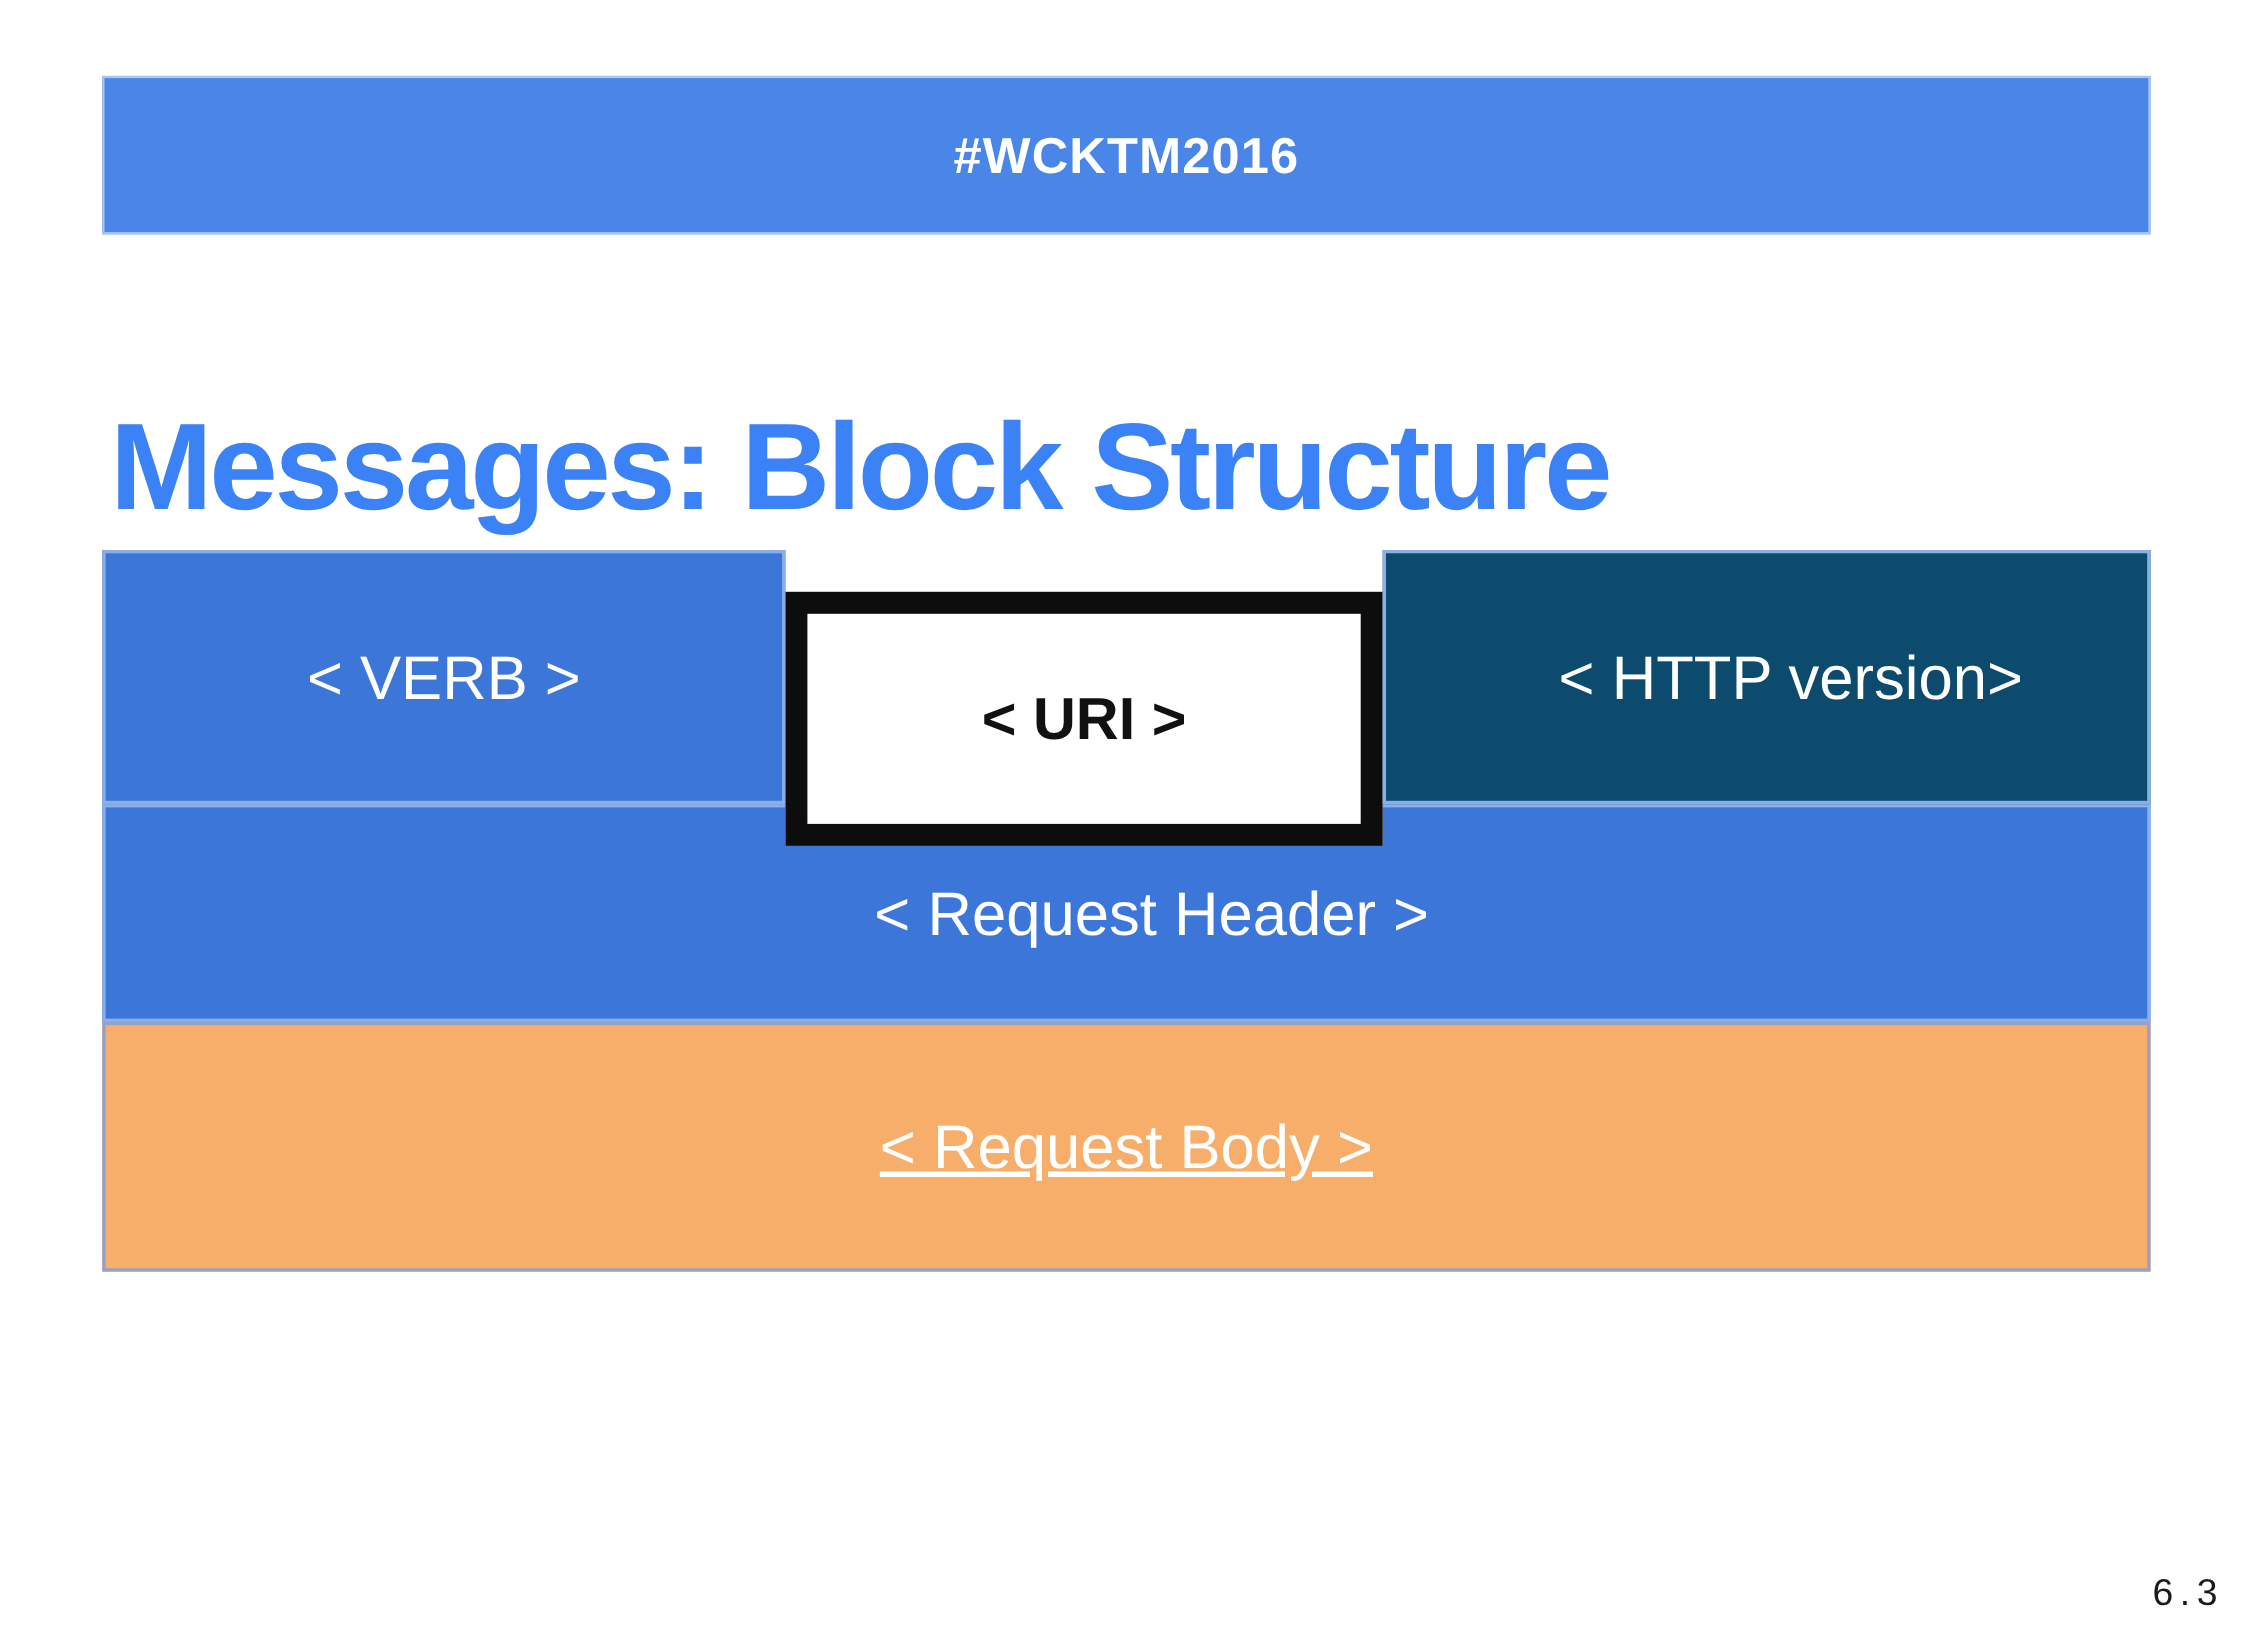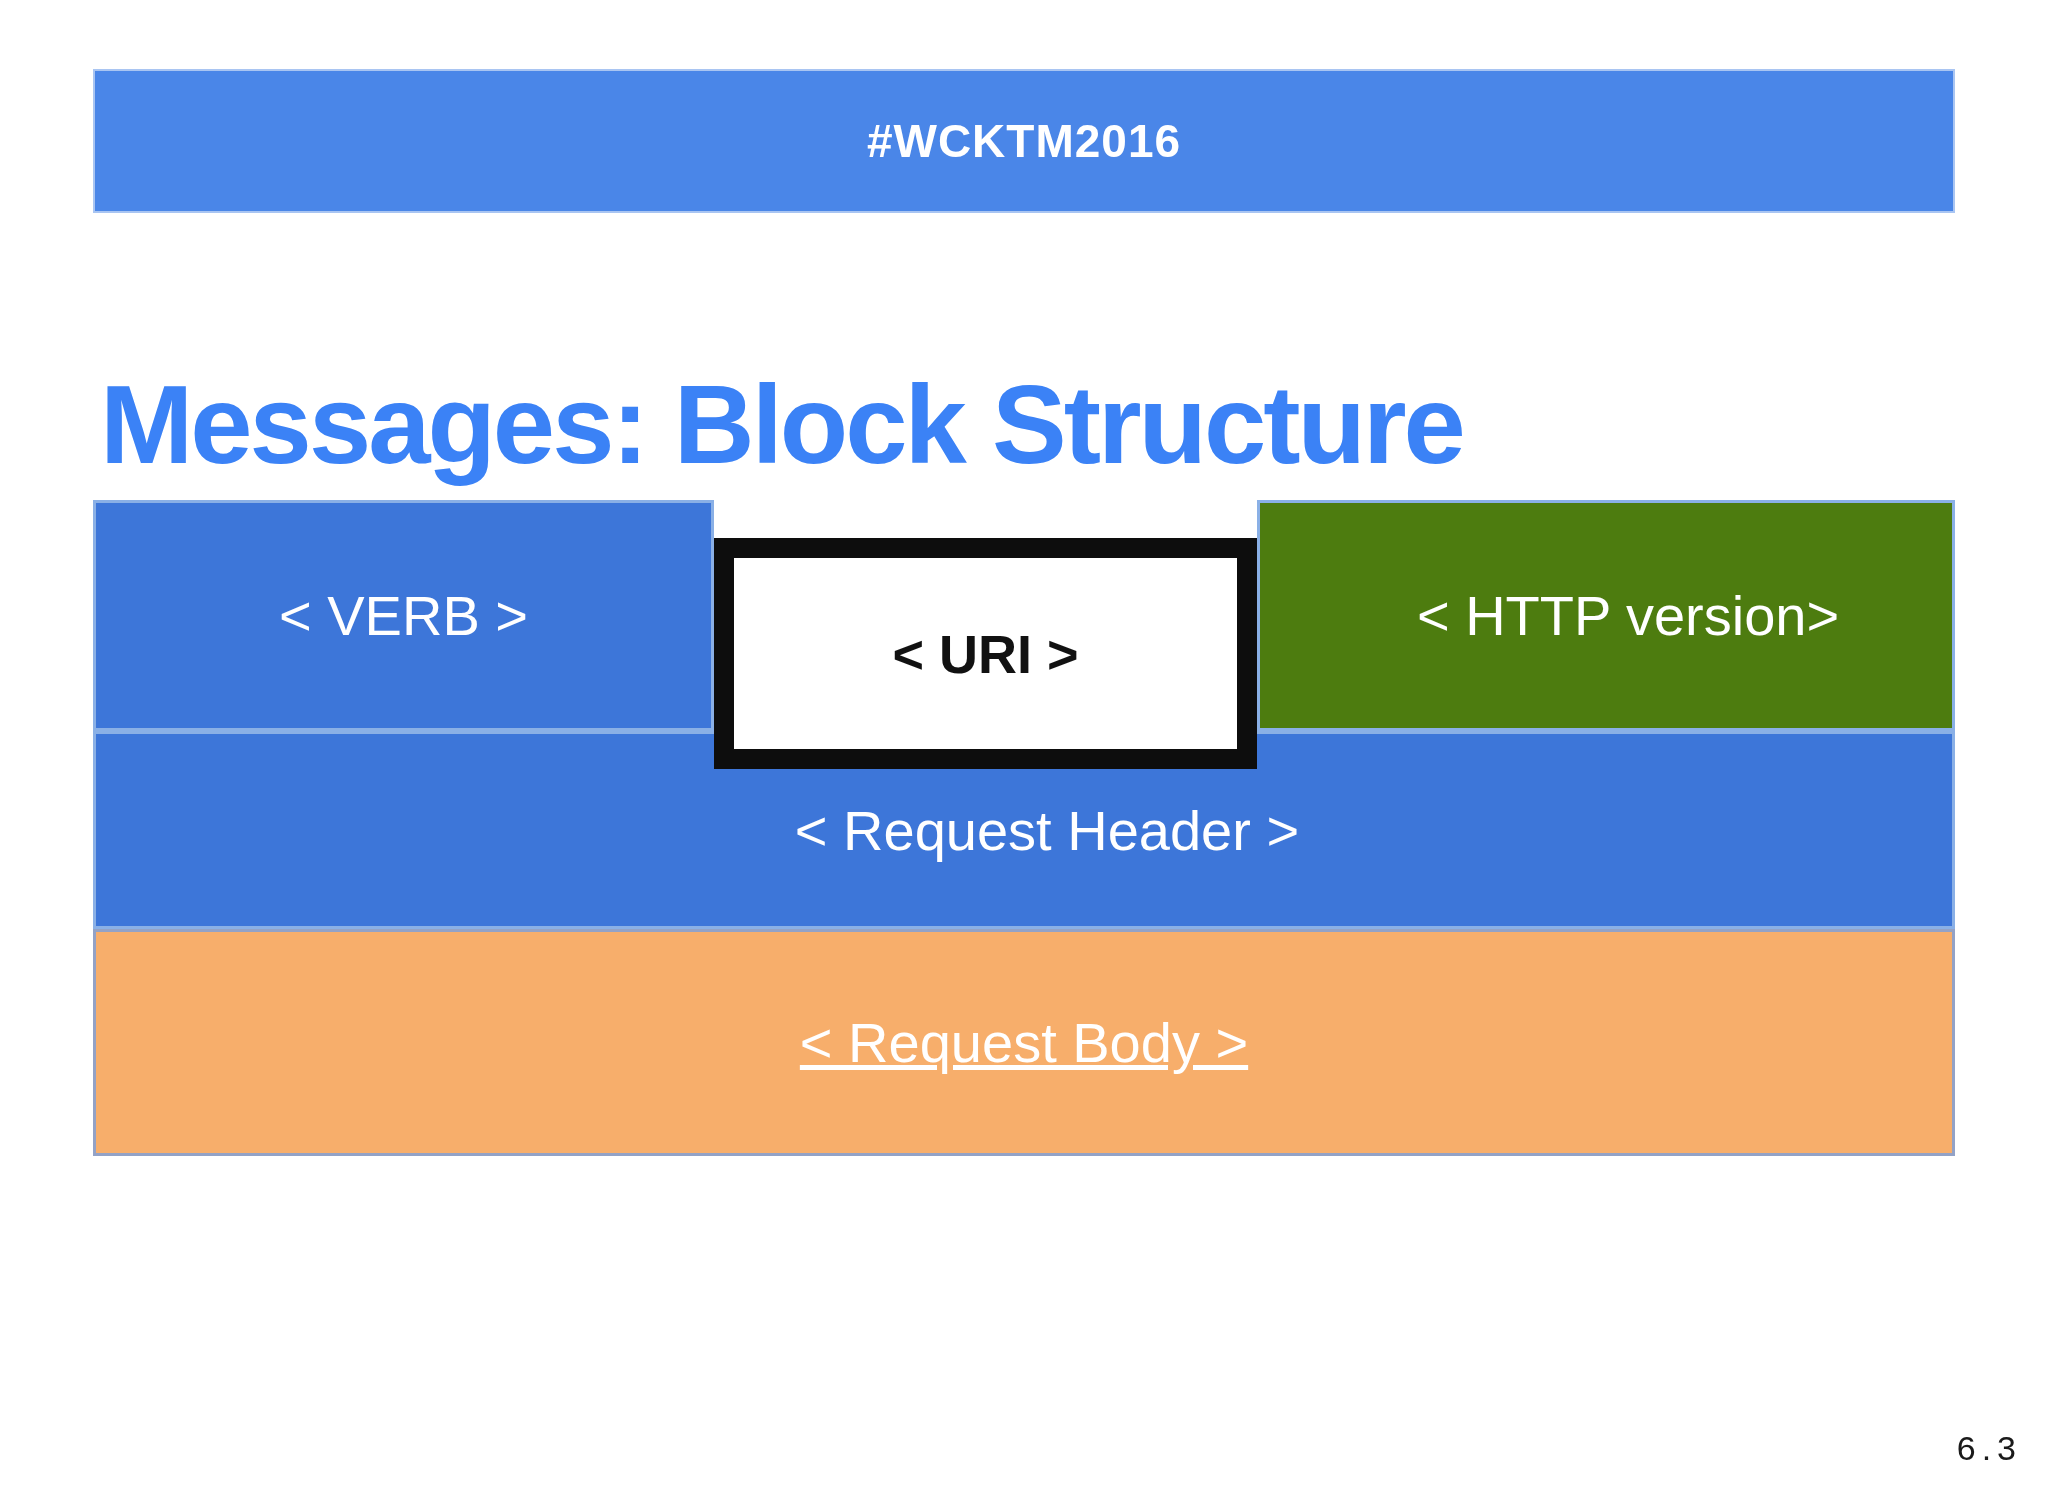--- a/index.html
+++ b/index.html
@@ -122,21 +122,21 @@
 
     <div class="row1">
       <div class="block verb-block" style="background-color: rgb(61, 118, 217); border-color: rgb(138, 176, 230); color: rgb(255, 255, 255);">
         <span>&lt; VERB &gt;</span>
       </div>
 
       <div class="block uri-block" style="background-color: rgb(255, 255, 255); border-color: rgb(13, 13, 13); color: rgb(17, 17, 17);">
         <span>&lt; URI &gt;</span>
       </div>
 
-      <div class="block http-version-block" style="background-color: #4d7c0f; border-color: rgb(138, 176, 230); color: rgb(255, 255, 255); padding-left: 44px;">
+      <div class="block http-version-block" style="background-color: #0c4a6e; border-color: rgb(138, 176, 230); color: rgb(255, 255, 255); padding-left: 44px;">
         <span>&lt; HTTP version&gt;</span>
       </div>
     </div>
 
     <div class="block request-header-block" style="background-color: rgb(61, 118, 217); border-color: rgb(138, 176, 230); color: rgb(255, 255, 255);">
       <span>&lt; Request Header &gt;</span>
     </div>
 
     <div class="block request-body-block" style="background-color: rgb(247, 174, 107); border-color: rgb(147, 162, 198); color: rgb(255, 255, 255);">
       <span>&lt; Request Body &gt;</span>

